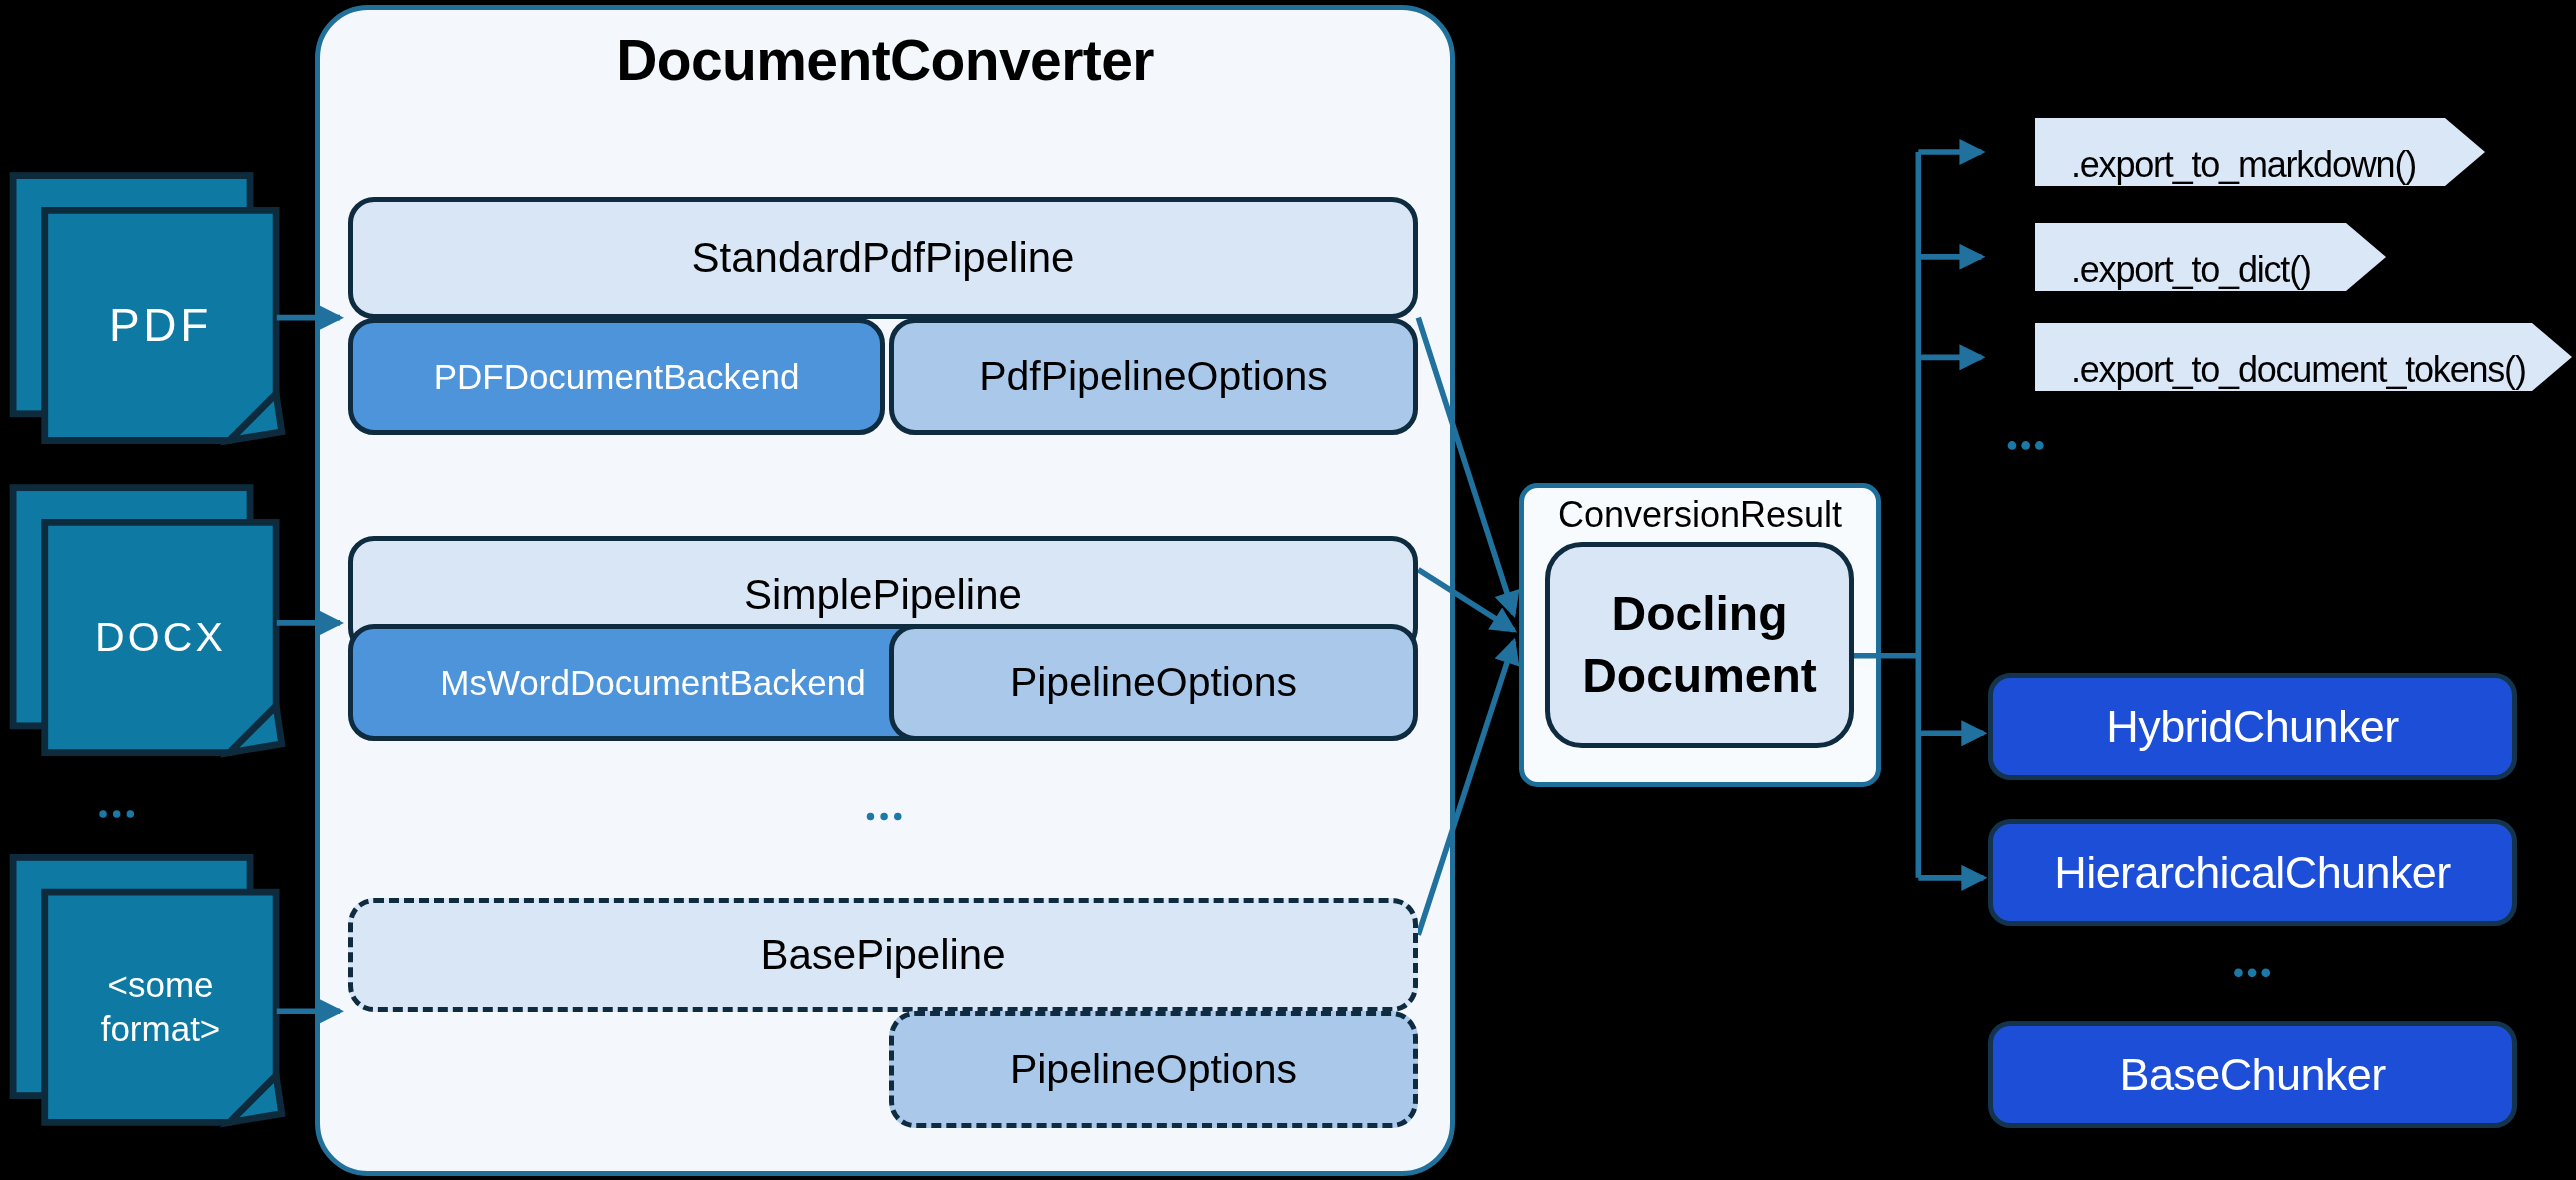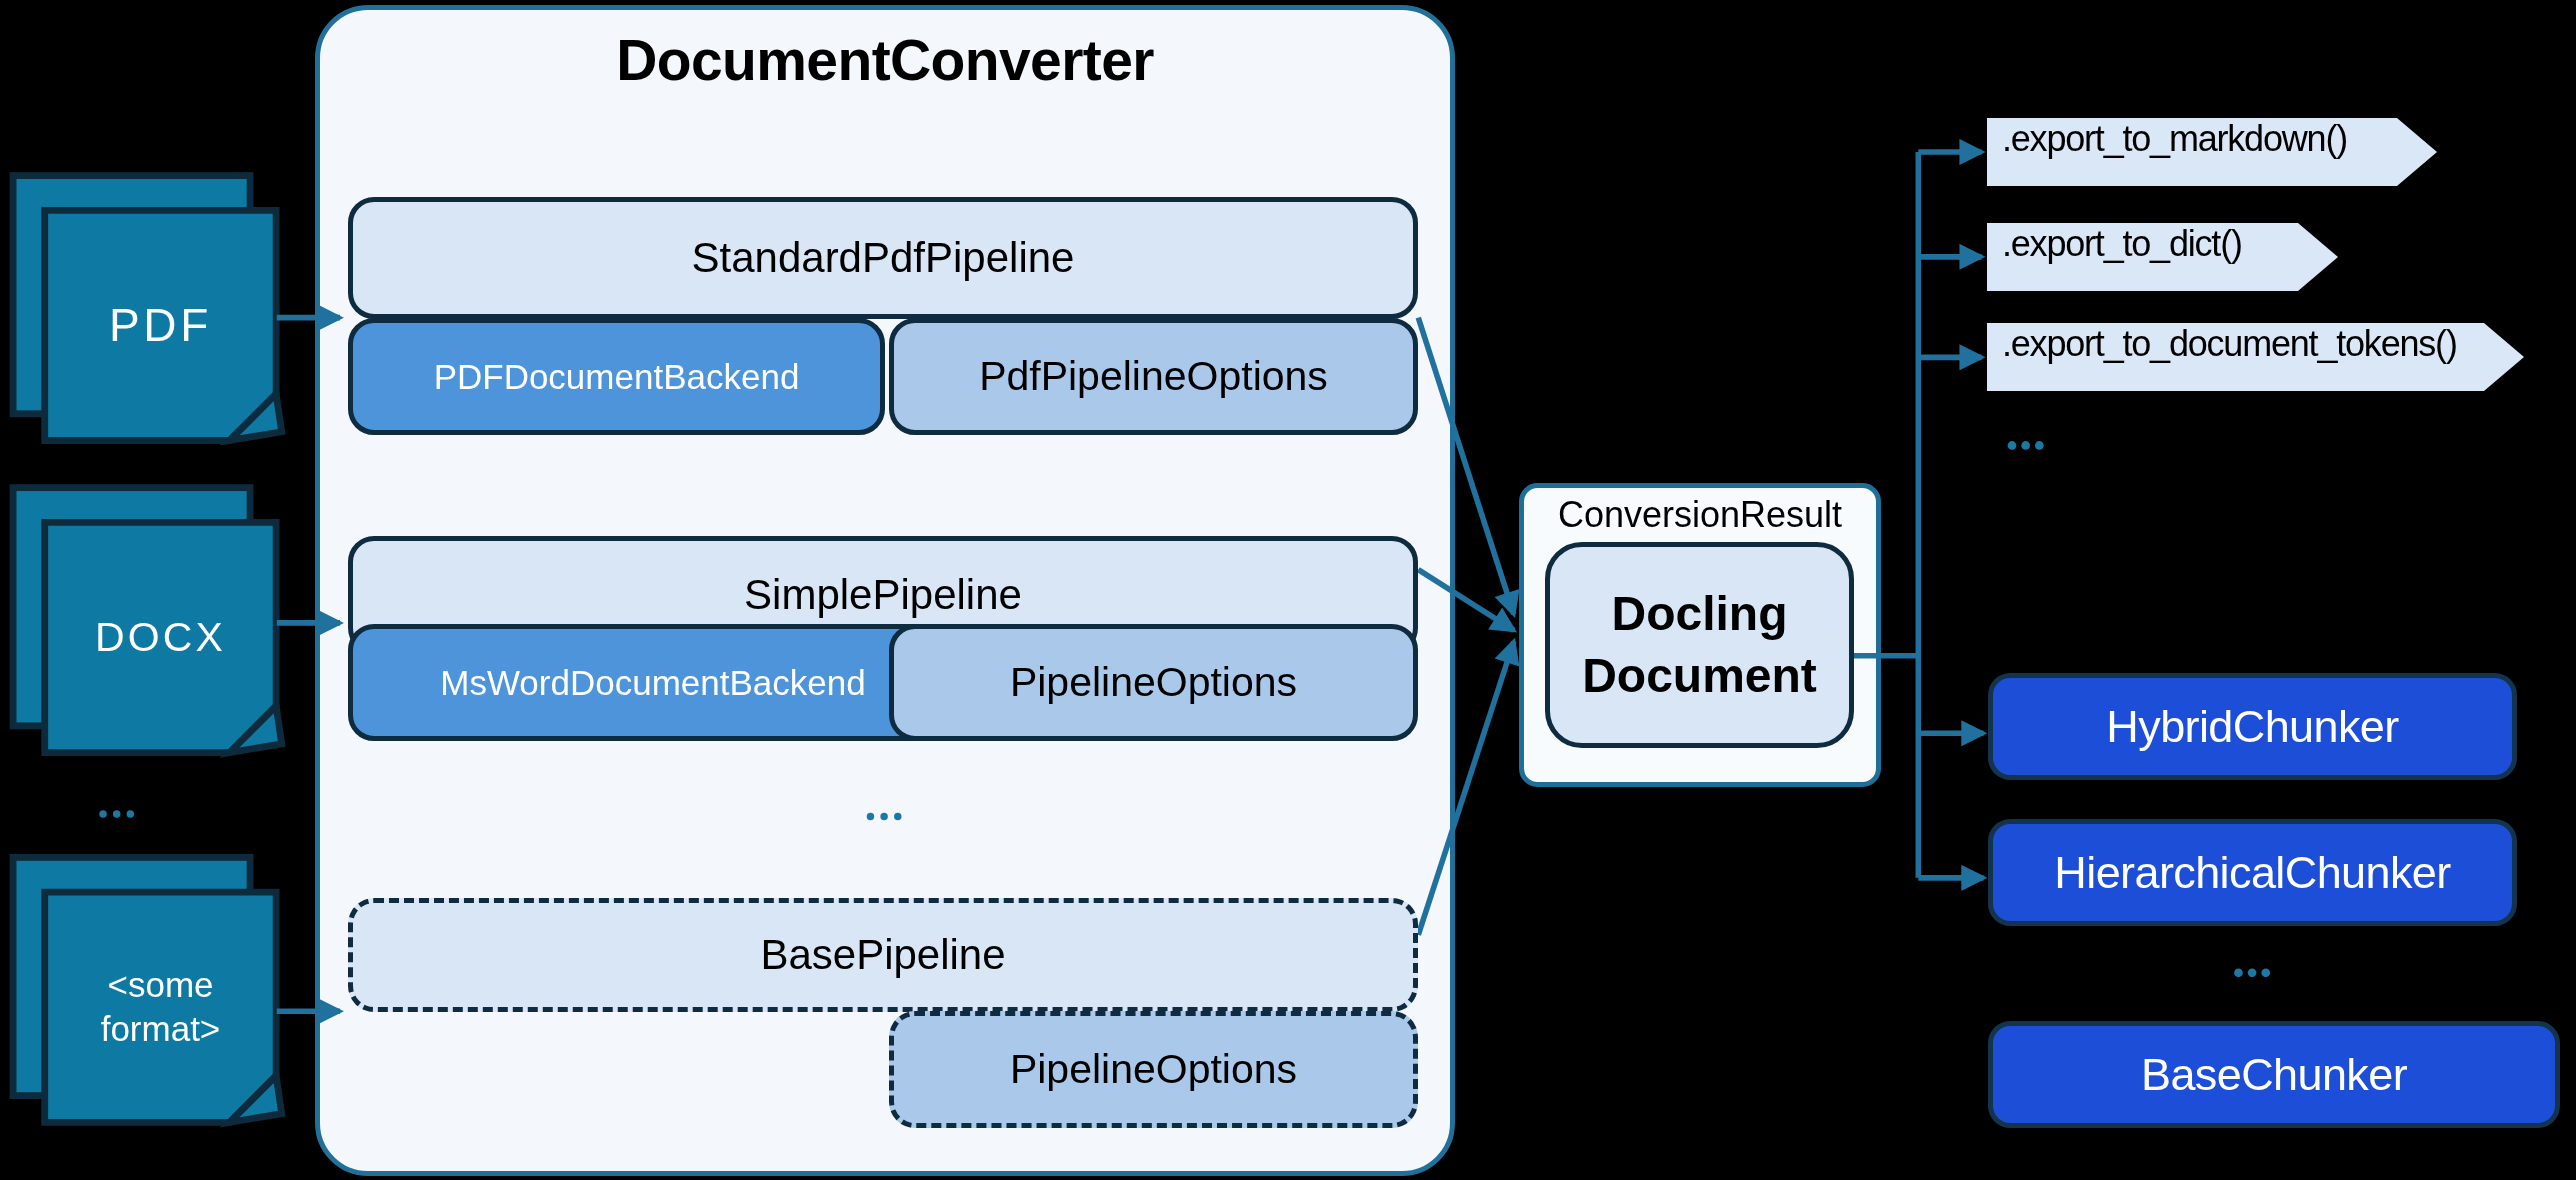--- a/index.html
+++ b/index.html
@@ -98,40 +98,41 @@
     line-height: 1.3;
   }
   .docling span { width: 248px; }
 
   
   .pentagon {
     background: #DAE7F7;
     color: #000;
     font-size: 36px;
     letter-spacing: -1.2px;
-    display: flex; align-items: flex-start;
-    padding-left: 15px;
+    display: flex; align-items: flex-end;
+    padding-left: 36px;
     clip-path: polygon(0 0, calc(100% - 40px) 0, 100% 50%, calc(100% - 40px) 100%, 0 100%);
     z-index: 3;
+    margin-left: 48px;
   }
   .pent-md   { left: 1987px; top: 118px; width: 450px; height: 68px; }
   .pent-dict { left: 1987px; top: 223px; width: 351px; height: 68px; }
   .pent-tok  { left: 1987px; top: 323px; width: 537px; height: 68px; }
 
   
   .chunker {
     background: #1d4ed8;
     border: 5px solid #13344C;
     border-radius: 22.3px;
     font-size: 45px; color: #fff;
     letter-spacing: -0.6px;
   }
   .chunk-hybrid { left: 1988px; top: 673px; width: 529px; height: 107px; }
   .chunk-hier   { left: 1988px; top: 819px; width: 529px; height: 107px; }
-  .chunk-base   { left: 1988px; top: 1021px; width: 572px; height: 107px; }
+  .chunk-base   { left: 1988px; top: 1021px; width: 529px; height: 107px; }
 </style>
 </head>
 <body>
 
 <div id="canvas">
 
   <div class="abs converter"></div>
   <div class="abs conversion-outer"></div>
 
   <svg class="layer" width="2576" height="1180" viewBox="0 0 4152 1902">

